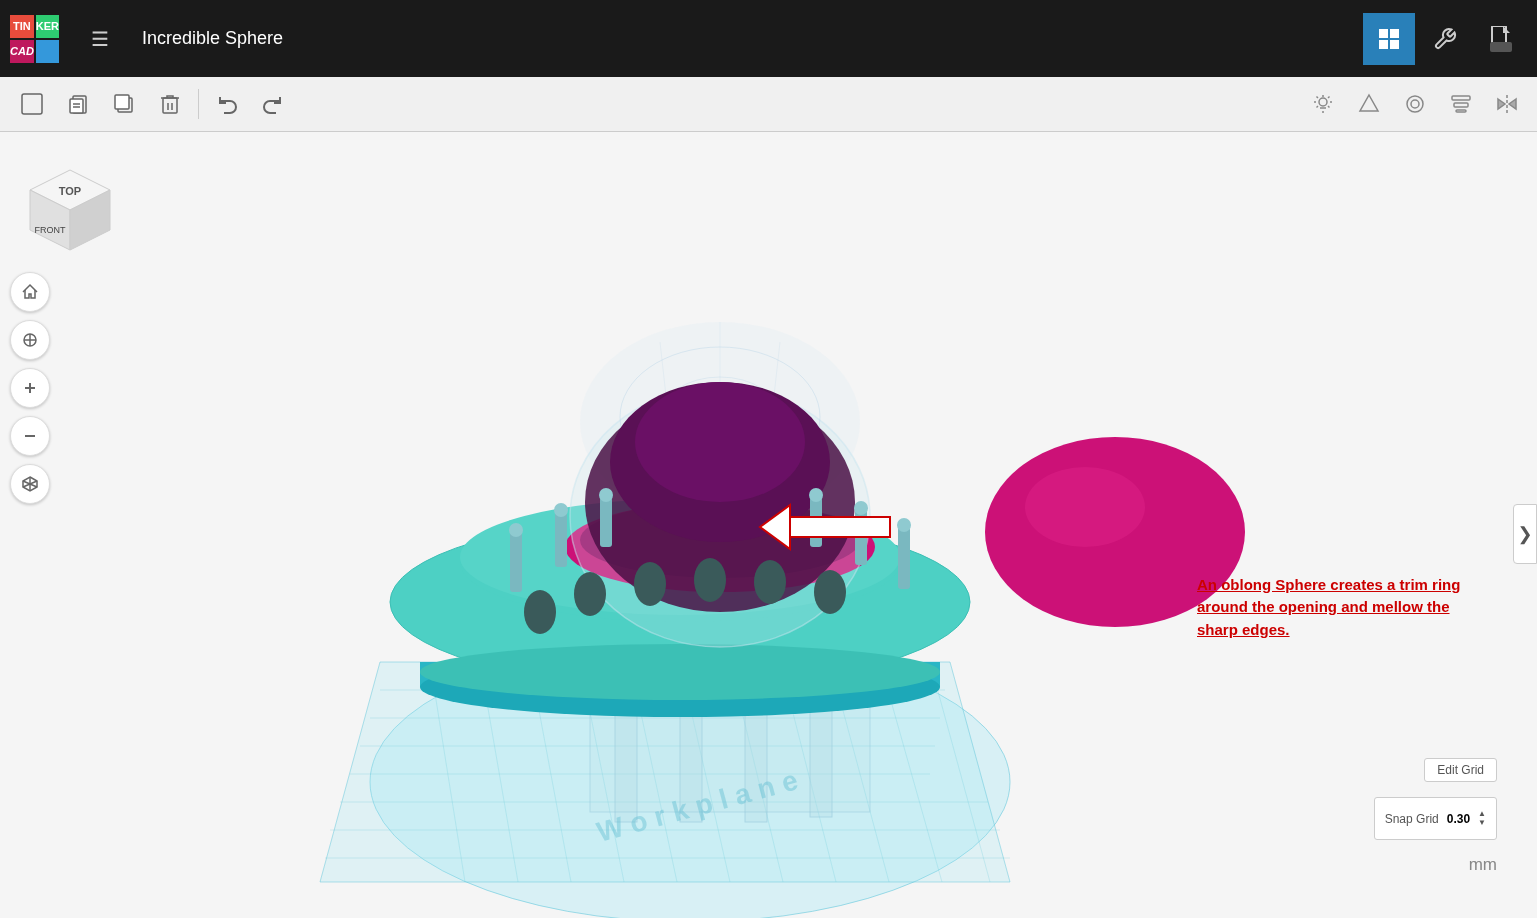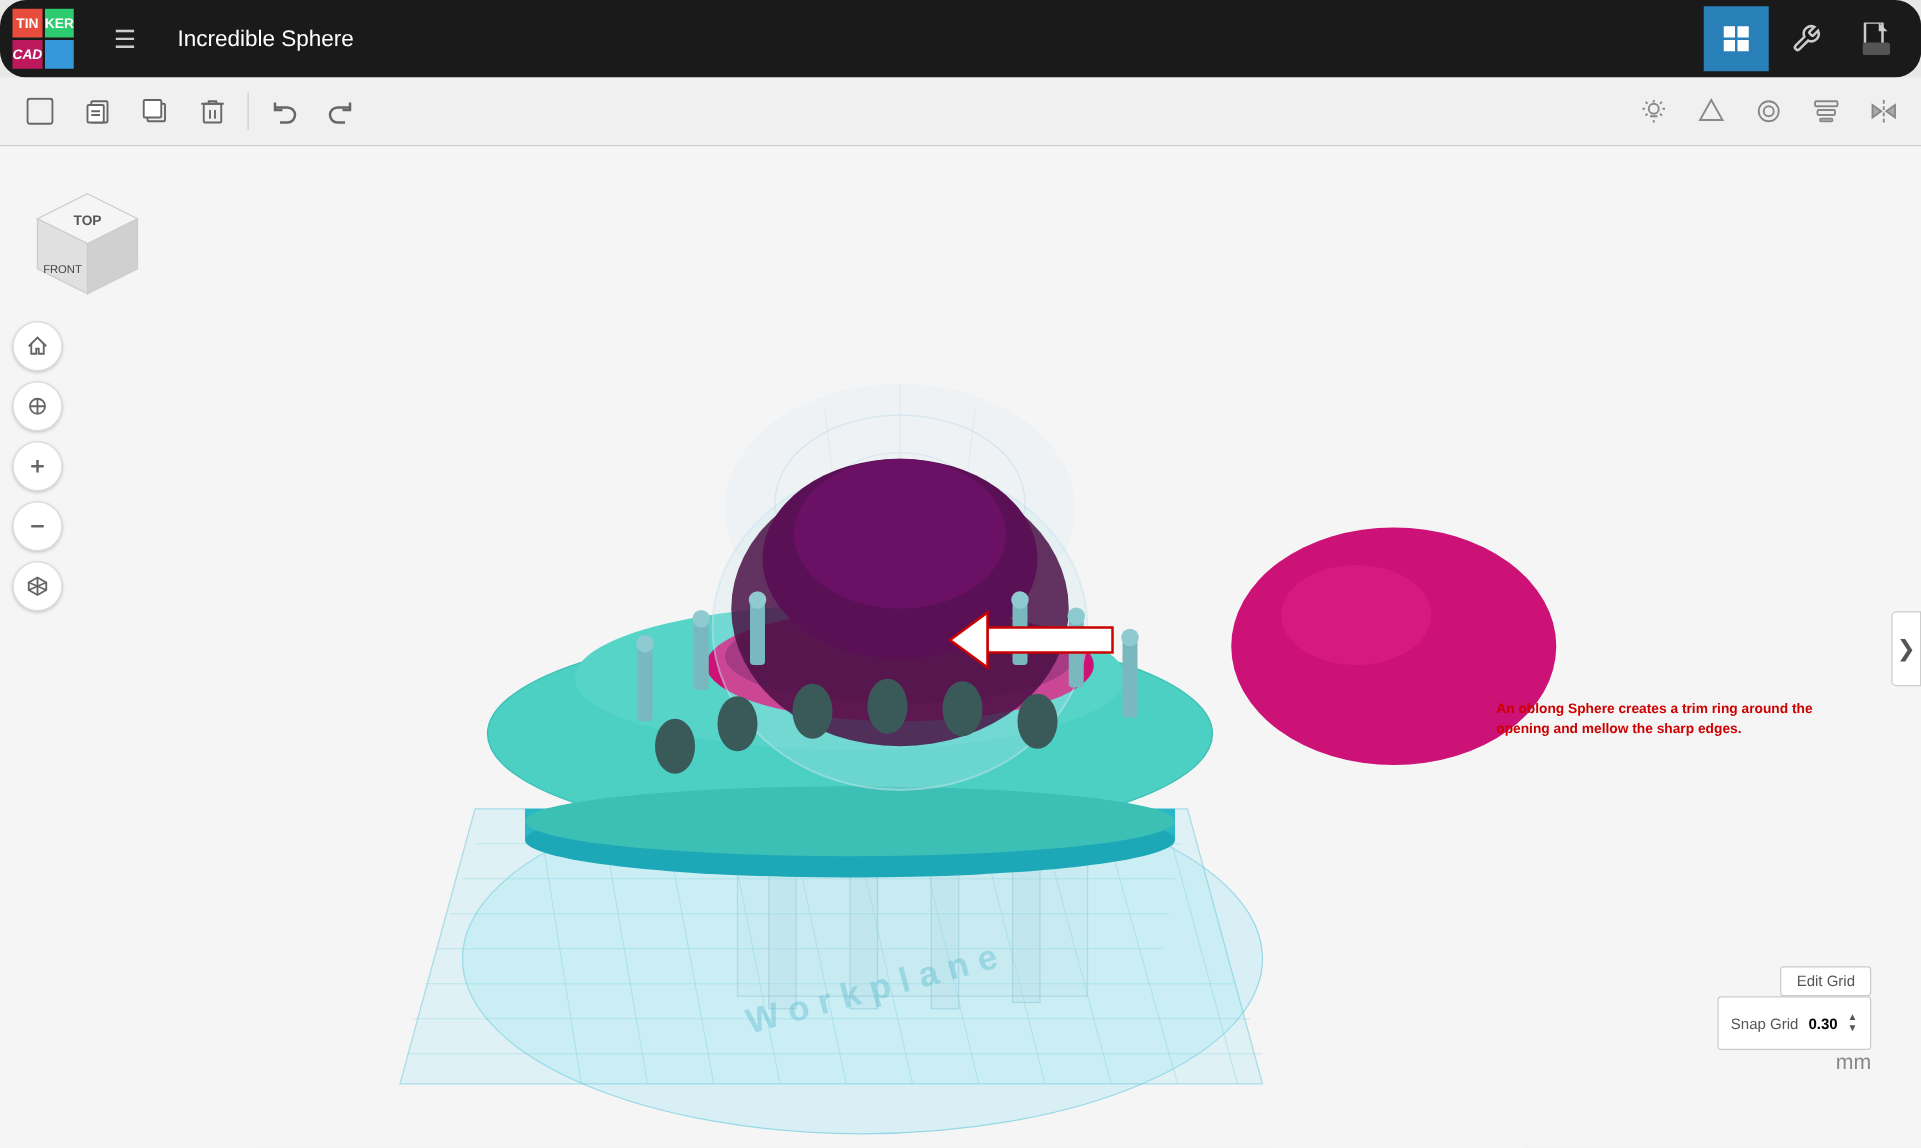--- a/index.html
+++ b/index.html
@@ -1,22 +1,22 @@
 <!DOCTYPE html>
 <html><head>
   <meta charset="utf-8">
   <style>
     * { margin: 0; padding: 0; box-sizing: border-box; }
     body { width: 1537px; height: 918px; overflow: hidden; font-family: Arial, sans-serif; background: #e8e8e8; }
 
     
     #header {
       display: flex; align-items: center;
-      background: #1a1a1a; height: 62px;
-      padding: 0 10px; gap: 16px; border-radius: 21px;
+      background: #1a1a1a; height: 77px;
+      padding: 0 10px; gap: 16px;
     }
     #tinkercad-logo {
       width: 48px; height: 48px;
       display: grid; grid-template-columns: 1fr 1fr; grid-template-rows: 1fr 1fr;
       gap: 2px;
     }
     .logo-cell { display: flex; align-items: center; justify-content: center; font-size: 11px; font-weight: bold; color: white; }
     .logo-tl { background: #e74c3c; }
     .logo-tr { background: #2ecc71; }
     .logo-bl { background: #be185d; font-style: italic; }
@@ -95,21 +95,21 @@
       width: 24px; height: 60px;
       background: white; border: 1px solid #ccc;
       display: flex; align-items: center; justify-content: center;
       cursor: pointer; color: #555; font-size: 18px;
       border-radius: 4px 0 0 4px;
     }
 
     
     #bottom-right-controls {
       position: absolute; bottom: 60px; right: 40px;
-      display: flex; flex-direction: column; align-items: flex-end; gap: 0; justify-content: flex-end;
+      display: flex; flex-direction: column; align-items: flex-end; gap: 15px; justify-content: flex-end;
     }
     #edit-grid-btn {
       background: white; border: 1px solid #ccc;
       padding: 4px 12px; font-size: 12px; cursor: pointer;
       border-radius: 3px; color: #555;
     }
     #snap-grid-area {
       display: flex; align-items: center; gap: 8px;
       background: white; border: 1px solid #ccc;
       padding: 12px 10px; border-radius: 3px;
@@ -123,24 +123,25 @@
     
     #scene {
       position: absolute;
       top: 0; left: 0; right: 0; bottom: 0;
     }
 
     
     #annotation {
       position: absolute;
       right: 60px; top: 55%;
-      font-size: 11px; color: #cc0000;
+      font-size: 15px; color: #cc0000;
       font-weight: bold;
       max-width: 280px;
       line-height: 1.5;
+      text-decoration: underline;
     }
   </style>
 </head>
 <body>
 
 <div id="header">
   <div id="tinkercad-logo">
     <div class="logo-cell logo-tl">TIN</div>
     <div class="logo-cell logo-tr">KER</div>
     <div class="logo-cell logo-bl">CAD</div>

